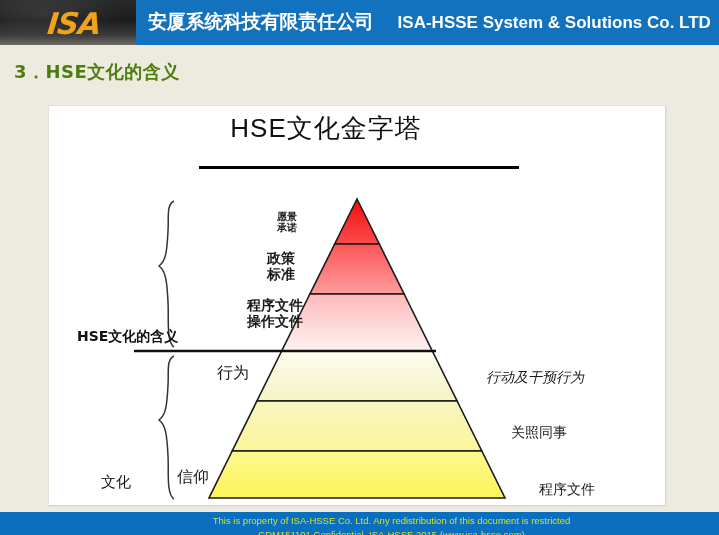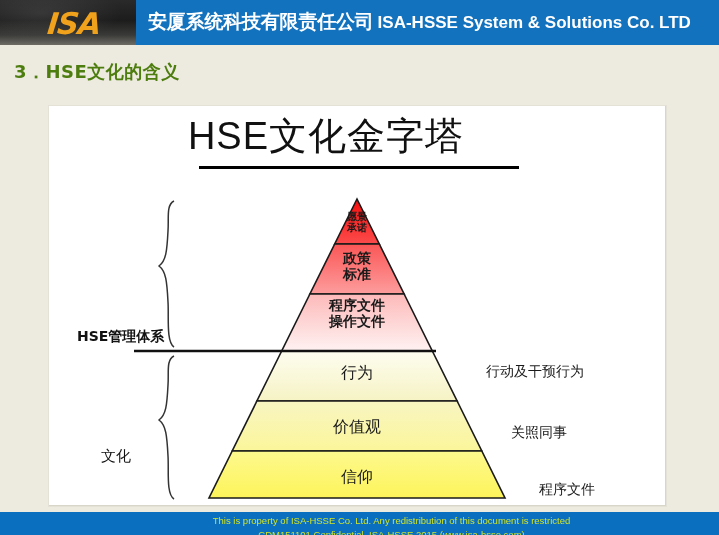--- a/index.html
+++ b/index.html
@@ -55,21 +55,21 @@
     left: 148px; top: 9px;
     color: #ffffff;
     font-size: 19px;
     font-weight: 700;
     white-space: nowrap;
     letter-spacing: -0.2px;
     z-index: 3;
   }
   .header-title .en {
     font-size: 17px;
-    margin-left: 4px;
+    margin-left: 24px;
     letter-spacing: 0px;
   }
 
   
   .slide-title {
     position: absolute;
     left: 14px; top: 60px;
     font-size: 18px;
     font-weight: 700;
     color: #4d7c0f;
@@ -85,21 +85,21 @@
     background: #ffffff;
     border: 1px solid #e4e1d6;
     box-shadow: -1px -1px 0 #d8d5c9 inset;
   }
 
   .pyr-title {
     position: absolute;
     left: 0; top: 5px;
     width: 554px;
     text-align: center;
-    font-size: 38px;
+    font-size: 26px;
     color: #111111;
     font-family: "Liberation Sans", sans-serif;
     letter-spacing: 1px;
   }
   .pyr-title-rule {
     position: absolute;
     left: 150px; top: 60px;
     width: 320px; height: 3px;
     background: #000000;
   }
@@ -108,21 +108,20 @@
   .pyr-wrap {
     position: absolute;
     left: 0; top: 0;
     width: 617px; height: 400px;
   }
   .pyr-svg { position:absolute; left:0; top:0; }
 
   
   .lvl-label {
     position: absolute;
-    text-align: center;
     color: #1a1a1a;
     font-family: "DejaVu Sans", sans-serif;
     line-height: 1.12;
     font-weight: 700;
     pointer-events: none;
   }
   .lvl-vision { left: 228px; top: 105px; width: 160px; font-size: 10px; }
   .lvl-policy { left: 218px; top: 145px; width: 180px; font-size: 14px; }
   .lvl-docs   { left: 198px; top: 192px; width: 220px; font-size: 14px; }
   .lvl-behav  { left: 168px; top: 258px; width: 280px; font-size: 16px; font-weight:400;}
@@ -134,33 +133,33 @@
     position: absolute;
     color: #121212;
     font-family: "DejaVu Sans", sans-serif;
     white-space: nowrap;
   }
   .lbl-mgmt {
     left: 28px; top: 222px;
     font-size: 14px; font-weight: 700;
   }
   .lbl-culture {
-    left: 52px; top: 341px;
+    left: 52px; top: 367px;
     font-size: 15px; font-weight: 400; text-align: right;
   }
 
   
   .right-note {
     position: absolute;
     color: #1a1a1a;
     font-family: "DejaVu Sans", sans-serif;
     font-size: 14px;
     white-space: nowrap;
   }
-  .note-action { left: 437px; top: 257px; }
+  .note-action { left: 437px; top: 263px; font-style: italic; }
   .note-care   { left: 462px; top: 318px; text-align: right; }
   .note-protect{ left: 490px; top: 375px; }
 
   
   .footer {
     position: absolute;
     left: 0; top: 512px;
     width: 719px; height: 23px;
     background: #0b6fc0;
     overflow: hidden;
@@ -261,28 +260,25 @@
         <div>程序文件</div>
         <div>操作文件</div>
       </div>
       <div class="lvl-label lvl-policy">
         <div>政策</div>
         <div>标准</div>
       </div>
       <div class="lvl-label lvl-behav">
         <div>行为</div>
       </div>
-      <div class="lvl-label lvl-values">
-        <div>价值观</div>
-      </div>
       <div class="lvl-label lvl-belief">
         <div>信仰</div>
       </div>
 
-      <div class="side-label lbl-mgmt">HSE管理体系</div>
+      <div class="side-label lbl-mgmt">HSE文化的含义</div>
       <div class="side-label lbl-culture">文化</div>
 
       <div class="right-note note-action">行动及干预行为</div>
       <div class="right-note note-care">关照同事</div>
       <div class="right-note note-protect">程序文件</div>
     </div>
   </div>
 
   <div class="footer">
     <div class="footer-line l1">This is property of ISA-HSSE Co. Ltd. Any redistribution of this document is restricted</div>

